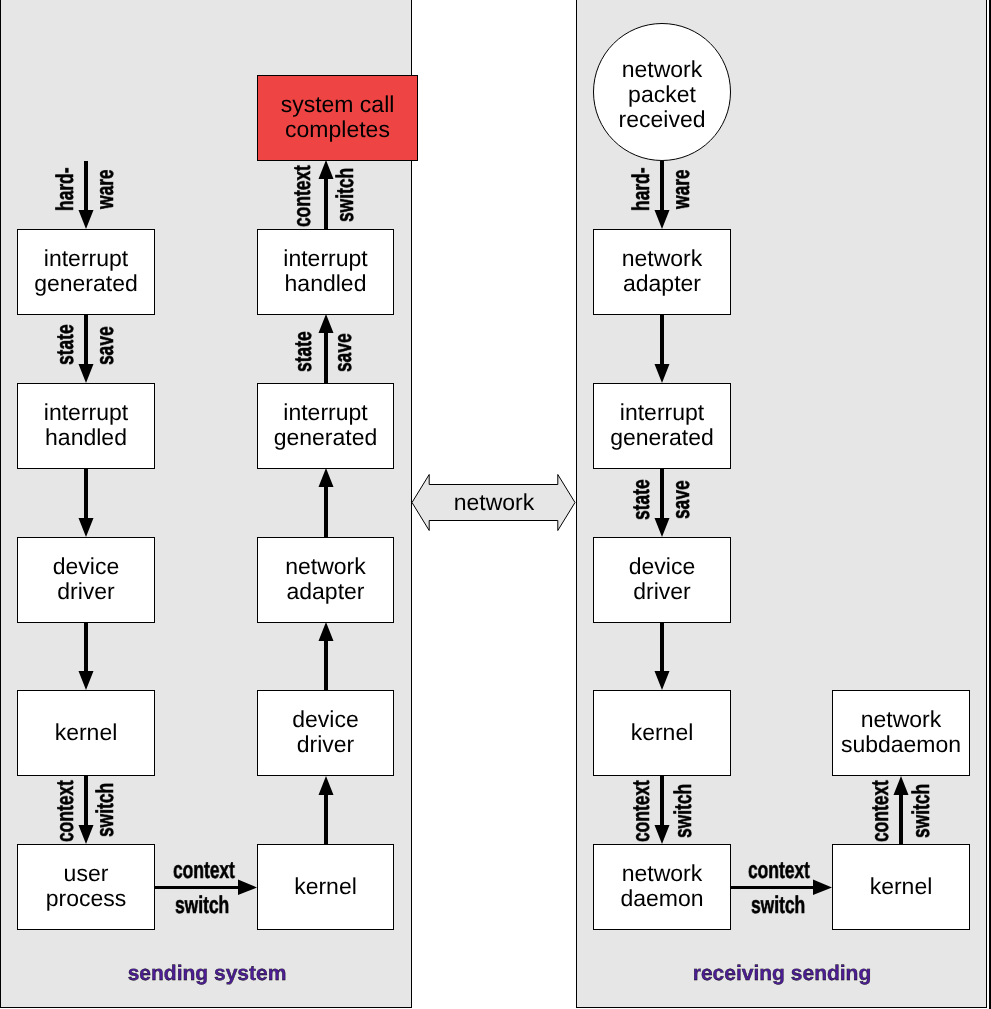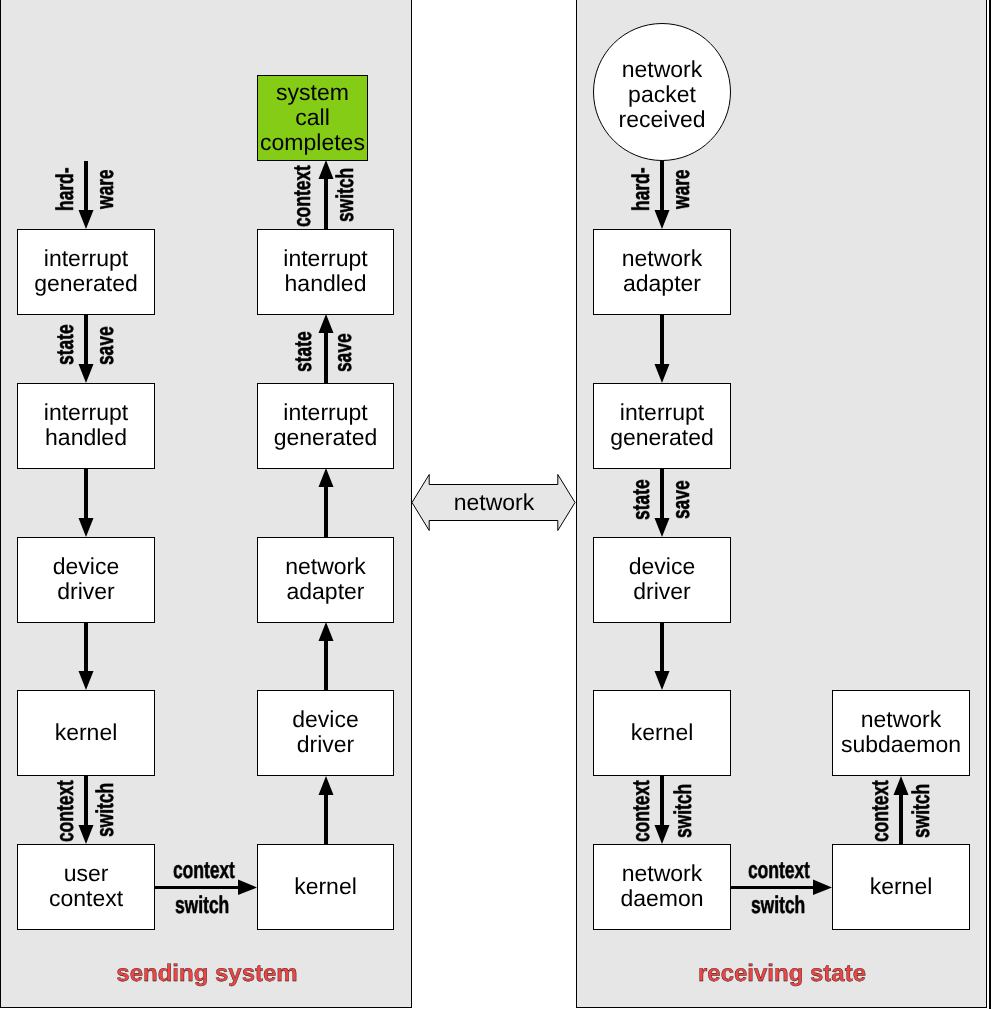--- a/index.html
+++ b/index.html
@@ -7,37 +7,37 @@
   #root{position:relative;width:991px;height:1009px;overflow:hidden;background:#ffffff;
         font-family:"Liberation Sans",sans-serif;transform:translateZ(0);
         -webkit-font-smoothing:antialiased;text-rendering:geometricPrecision;}
   .panel{position:absolute;background:#e6e6e6;border:1px solid #000000;box-sizing:border-box;}
   .node{position:absolute;background:#ffffff;border:1px solid #000000;box-sizing:border-box;will-change:transform;
         display:flex;align-items:center;justify-content:center;text-align:center;
         font-size:23px;line-height:25px;color:#000000;white-space:pre-line;}
   .node.ellipse{border-radius:50%;}
   .node > span{display:block;position:relative;top:-1px;}
   .node.ellipse > span{top:2px;}
-  .panel-label{position:absolute;font-weight:bold;font-size:24px;line-height:21px;will-change:transform;
-        color:#ef4444;white-space:nowrap;-webkit-text-stroke:0.35px #000000;}
+  .panel-label{position:absolute;font-weight:bold;font-size:21px;line-height:21px;will-change:transform;
+        color:#4c1d95;white-space:nowrap;-webkit-text-stroke:0.35px #000000;}
   svg.layer{position:absolute;left:0;top:0;width:991px;height:1009px;}
   .vlabel{position:absolute;font-weight:bold;font-size:24px;line-height:24px;color:#000000;will-change:transform;
           white-space:nowrap;transform-origin:left top;-webkit-text-stroke:0.55px #000000;}
   .hlabel{position:absolute;font-weight:bold;font-size:24px;line-height:24px;color:#000000;will-change:transform;
           white-space:nowrap;transform-origin:left top;-webkit-text-stroke:0.55px #000000;}
   .netlabel{position:absolute;font-size:23px;line-height:23px;color:#000000;white-space:nowrap;will-change:transform;}
 </style>
 </head>
 <body>
 
 <div id="root">
     <div class="panel" style="left: 0px; top: -8px; width: 412px; height: 1016px; background: rgb(230, 230, 230);"></div>
     <div class="panel-label" style="left: 207px; top: 963px; transform: translateX(-50%);">sending system</div>
     <div class="panel" style="left: 576px; top: -8px; width: 411px; height: 1016px; background: rgb(230, 230, 230);"></div>
-    <div class="panel-label" style="left: 782px; top: 963px; transform: translateX(-50%);">receiving state</div>
+    <div class="panel-label" style="left: 782px; top: 963px; transform: translateX(-50%);">receiving sending</div>
     <div style="position: absolute; left: 989px; top: 0px; width: 2px; height: 1009px; background: rgb(0, 0, 0);"></div>
     <svg class="layer" viewBox="0 0 991 1009">
       <g>
         <path d="M84 161 L88 161 L88 210 L93.5 210 L86 229 L78.5 210 L84 210 Z" fill="#000000"></path>
       </g>
       <g>
         <path d="M84 314 L88 314 L88 364 L93.5 364 L86 383 L78.5 364 L84 364 Z" fill="#000000"></path>
       </g>
       <g>
         <path d="M84 468 L88 468 L88 518 L93.5 518 L86 537 L78.5 518 L84 518 Z" fill="#000000"></path>
@@ -93,22 +93,22 @@
     </svg>
     <div class="netlabel" style="left: 493.5px; top: 490.5px; transform: translateX(-50%);">network</div>
     <div class="node" style="left: 17px; top: 229px; width: 138px; height: 86px; background: rgb(255, 255, 255);"><span>interrupt
 generated</span></div>
     <div class="node" style="left: 17px; top: 383px; width: 138px; height: 86px; background: rgb(255, 255, 255);"><span>interrupt
 handled</span></div>
     <div class="node" style="left: 17px; top: 537px; width: 138px; height: 86px; background: rgb(255, 255, 255);"><span>device
 driver</span></div>
     <div class="node" style="left: 17px; top: 690px; width: 138px; height: 86px; background: rgb(255, 255, 255);"><span>kernel</span></div>
     <div class="node" style="left: 17px; top: 844px; width: 138px; height: 86px; background: rgb(255, 255, 255);"><span>user
-context</span></div>
-    <div class="node" style="left: 257px; top: 75px; width: 111px; height: 86px; background: #84cc16;"><span>system call
+process</span></div>
+    <div class="node" style="left: 257px; top: 75px; width: 161px; height: 86px; background: #ef4444;"><span>system call
 completes</span></div>
     <div class="node" style="left: 257px; top: 229px; width: 137px; height: 86px; background: rgb(255, 255, 255);"><span>interrupt
 handled</span></div>
     <div class="node" style="left: 257px; top: 383px; width: 137px; height: 86px; background: rgb(255, 255, 255);"><span>interrupt
 generated</span></div>
     <div class="node" style="left: 257px; top: 537px; width: 137px; height: 86px; background: rgb(255, 255, 255);"><span>network
 adapter</span></div>
     <div class="node" style="left: 257px; top: 690px; width: 137px; height: 86px; background: rgb(255, 255, 255);"><span>device
 driver</span></div>
     <div class="node" style="left: 257px; top: 844px; width: 137px; height: 86px; background: rgb(255, 255, 255);"><span>kernel</span></div>

